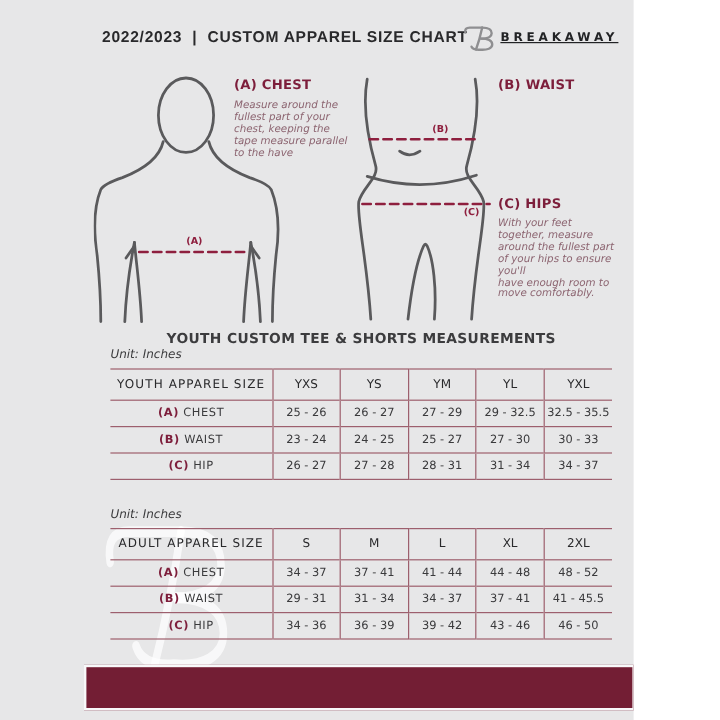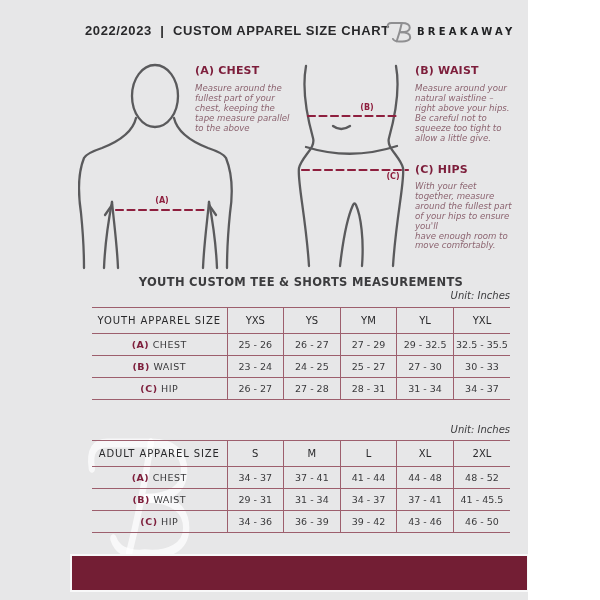--- a/index.html
+++ b/index.html
@@ -9,36 +9,36 @@
   }
   html,body{margin:0;padding:0;}
   .page{position:relative;width:528px;height:600px;background:var(--bg);
         font-family:"DejaVu Sans","Liberation Sans",sans-serif;overflow:hidden;}
   .abs{position:absolute;}
 
   
   .hdr-title{left:85px;top:23px;font-family:"Liberation Sans",sans-serif;
     font-weight:bold;font-size:13px;letter-spacing:0.6px;color:var(--ink-strong);white-space:pre;}
   .logo-mark{left:385px;top:17px;}
-  .brand{left:417px;top:26px;font-size:10px;font-weight:bold;letter-spacing:3.2px;color:#222325;}
+  .brand{left:417px;top:26px;font-size:10px;font-weight:bold;letter-spacing:3.2px;color:#222325;text-decoration:underline;}
 
   
   .guide-h{font-size:11px;font-weight:bold;color:var(--maroon);letter-spacing:0.2px;}
   .guide-b{font-size:8.6px;font-style:italic;color:var(--desc);line-height:9.9px;white-space:pre-line;}
   .gh-a{left:195px;top:64px;} .gb-a{left:195px;top:84px;width:110px;}
   .gh-b{left:415px;top:64px;} .gb-b{left:415px;top:84px;width:110px;}
   .gh-c{left:415px;top:163px;} .gb-c{left:415px;top:182px;width:112px;}
   .marker{font-size:8px;font-weight:bold;color:var(--dash);width:22px;text-align:center;}
   .mk-a{left:151px;top:196px;} .mk-b{left:356px;top:103px;} .mk-c{left:382px;top:172px;}
   .fig-left{left:78px;top:58px;} .fig-right{left:290px;top:58px;}
 
   
   .sec-title{width:418px;text-align:center;font-size:11.5px;font-weight:bold;
     letter-spacing:0.3px;color:#3c3c3e;}
-  .sec-unit{width:418px;text-align:right;font-size:10px;font-style:italic;color:#3c3c3e;}
+  .sec-unit{width:418px;text-align:left;font-size:10px;font-style:italic;color:#3c3c3e;}
   .yt-title{left:92px;top:275px;} .yt-unit{left:92px;top:290px;}
   .at-title{left:92px;top:409px;} .at-unit{left:92px;top:424px;}
   table.size{position:absolute;left:92px;width:418px;border-collapse:collapse;
     table-layout:fixed;z-index:2;}
   .youth-pos{top:307px;} .adult-pos{top:440px;}
   table.size col.c0{width:135px;}
   table.size tr{border-top:1px solid var(--line);border-bottom:1px solid var(--line);}
   table.size th,table.size td{border-left:1px solid var(--line);padding:0;
     text-align:center;vertical-align:middle;background:transparent;}
   table.size th:first-child,table.size td:first-child{border-left:none;}
@@ -95,28 +95,22 @@
 
   <div class="abs marker mk-a">(A)</div>
   <div class="abs marker mk-b">(B)</div>
   <div class="abs marker mk-c">(C)</div>
 
   <div class="abs guide-h gh-a">(A) CHEST</div>
   <div class="abs guide-b gb-a">Measure around the
 fullest part of your
 chest, keeping the
 tape measure parallel
-to the above</div>
+to the have</div>
   <div class="abs guide-h gh-b">(B) WAIST</div>
-  <div class="abs guide-b gb-b">Measure around your
-natural waistline –
-right above your hips.
-Be careful not to
-squeeze too tight to
-allow a little give.</div>
   <div class="abs guide-h gh-c">(C) HIPS</div>
   <div class="abs guide-b gb-c">With your feet
 together, measure
 around the fullest part
 of your hips to ensure
 you'll
 have enough room to
 move comfortably.</div>
 
   <div class="abs sec-title yt-title">YOUTH CUSTOM TEE &amp; SHORTS MEASUREMENTS</div>

